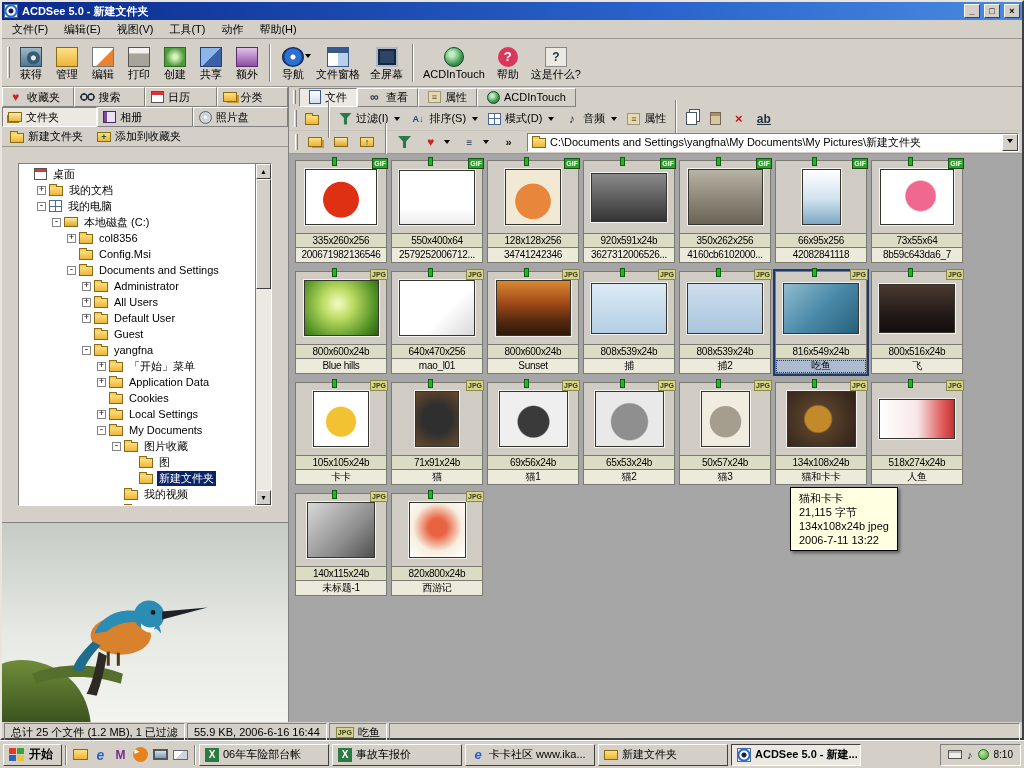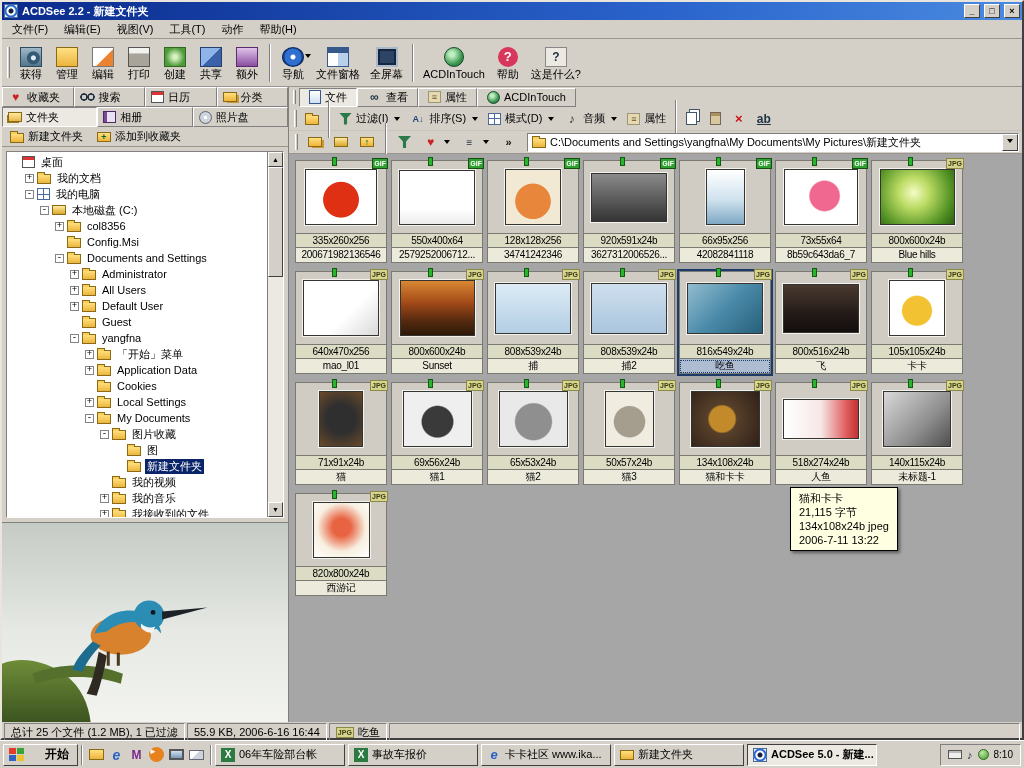--- a/index.html
+++ b/index.html
@@ -77,21 +77,21 @@
 .i-delete{color:#c11;font-size:13px}
 .i-rename{color:#234;font-size:12px;text-decoration:underline}
 .i-addr1{width:14px;height:10px;background:linear-gradient(#ffdf7e,#edb53c);border:1px solid #8a6a14;box-shadow:3px 2px 0 -1px #c89838}
 .i-addr2{width:14px;height:10px;background:linear-gradient(#ffe9a0,#d8a82c);border:1px solid #8a6a14}
 .i-addrup{width:14px;height:10px;background:linear-gradient(#ffdf7e,#edb53c);border:1px solid #8a6a14;color:#052;font-size:9px;line-height:9px;text-align:center}
 .i-addrheart{color:#c22;font-size:12px}
 .i-addrview{color:#234;font-size:10px}
 .i-addrmore{color:#111;font-size:11px}
 
 
-.tree-wrap{flex:1;display:flex;border:1px solid;border-color:#808080 #fff #fff #808080;background:#fff;overflow:hidden;margin:4px}
+.tree-wrap{flex:1;display:flex;border:1px solid;border-color:#808080 #fff #fff #808080;background:#fff;overflow:hidden;margin:16px}
 .tree{flex:1;overflow:hidden;padding-top:2px}
 .tree-row{display:flex;align-items:center;height:16px;white-space:nowrap;overflow:hidden}
 .exp{width:9px;height:9px;border:1px solid #848484;background:#fff;font-size:9px;line-height:7px;text-align:center;margin-right:3px;flex:none;font-family:"Liberation Mono",monospace}
 .exp.none{visibility:hidden}
 .ticon{margin-right:4px}
 .tlabel{padding:0 2px}
 .tlabel.sel{background:#0a246a;color:#fff}
 .vscroll{width:16px;flex:none;background:#ece9e2;border-left:1px solid #808080;display:flex;flex-direction:column}
 .sarrow{height:15px;background:#d4d0c8;border:1px solid;border-color:#fff #404040 #404040 #fff;display:flex;align-items:center;justify-content:center;font-size:7px;flex:none}
 .sthumb{height:110px;background:#d4d0c8;border:1px solid;border-color:#fff #404040 #404040 #fff;flex:none}
@@ -131,21 +131,21 @@
 .tooltip{position:absolute;left:790px;top:487px;background:#ffffe1;border:1px solid #000;box-shadow:2px 2px 3px rgba(0,0,0,.45);padding:3px 8px;font-size:11px;line-height:14px;z-index:50;white-space:nowrap}
 
 
 .statusbar{height:16px;flex:none;display:flex;gap:2px;padding:1px 2px;background:#d4d0c8}
 .sbp{border:1px solid;border-color:#808080 #fff #fff #808080;padding:8px 6px;display:flex;align-items:center;gap:4px;white-space:nowrap;font-size:11px;overflow:hidden}
 .sbp.fill{flex:1}
 .sb-badge{font-size:7px;font-weight:bold;background:#d6d38e;color:#3a3a10;border:1px solid #8a8a46;padding:0 1px;line-height:9px}
 
 
 .taskbar{position:absolute;left:0;right:0;bottom:0;height:28px;background:#d4d0c8;border-top:1px solid #fff;display:flex;align-items:center;padding:2px 3px;gap:3px}
-.start{height:22px;display:flex;align-items:center;gap:20px;padding:0 8px 0 5px;border:1px solid;border-color:#fff #404040 #404040 #fff;font-weight:bold;font-size:12px;flex:none}
+.start{height:22px;display:flex;align-items:center;gap:4px;padding:0 8px 0 5px;border:1px solid;border-color:#fff #404040 #404040 #fff;font-weight:bold;font-size:12px;flex:none}
 .flag{width:16px;height:14px;flex:none;background:linear-gradient(#e23b29,#e23b29) 0 0/7px 6px no-repeat,linear-gradient(#3aa33a,#3aa33a) 8px 0/7px 6px no-repeat,linear-gradient(#2f62c4,#2f62c4) 0 7px/7px 6px no-repeat,linear-gradient(#efc32f,#efc32f) 8px 7px/7px 6px no-repeat}
 .tsep{width:2px;height:20px;border-left:1px solid #808080;border-right:1px solid #fff;flex:none}
 .quick{display:flex;align-items:center;gap:3px;flex:none;padding:0 2px}
 .ql{width:17px;height:17px;display:flex;align-items:center;justify-content:center;font-weight:bold;flex:none}
 .i-ql-folder{width:15px;height:11px;background:linear-gradient(#ffdf7e,#edb53c);border:1px solid #8a6a14}
 .i-ql-ie{color:#2a62c4;font-size:14px;font-style:italic}
 .i-ql-msn{color:#7a2a8a;font-size:12px}
 .i-ql-media{border-radius:50%;background:#e8821e;color:#fff;font-size:8px;width:15px;height:15px}
 .i-ql-desktop{width:15px;height:11px;background:linear-gradient(#cfe0ef,#7a9ab8);border:2px solid #555}
 .i-ql-mail{width:15px;height:10px;background:linear-gradient(135deg,#fff 45%,#cfd4dc 46%);border:1px solid #667}
@@ -163,21 +163,21 @@
 .i-tray-volume{color:#234;font-size:11px}
 .i-tray-antivirus{width:11px;height:11px;border-radius:50%;background:radial-gradient(circle at 35% 30%,#bfe9a8,#3f9a2a);border:1px solid #2a6a18}
 .clock{font-size:10px}
 </style>
 </head>
 <body>
 
 <div class="window">
   <div class="titlebar">
     <span class="appico"></span>
-    <span>ACDSee 2.2 - 新建文件夹</span>
+    <span>ACDSee 5.0 - 新建文件夹</span>
     <span class="spacer"></span>
     <span class="wctrl">_</span>
     <span class="wctrl">□</span>
     <span class="wctrl">×</span>
   </div>
 
   <div class="menubar">
       <span class="menu-item">文件(F)</span>
       <span class="menu-item">编辑(E)</span>
       <span class="menu-item">视图(V)</span>
@@ -575,20 +575,29 @@
             <div class="fname">34741242346</div>
           </div>
           <div class="thumb">
             <div class="tframe">
               <div class="timg" style="width: 76px; height: 49px; background: linear-gradient(rgb(138, 138, 138) 0%, rgb(90, 90, 90) 55%, rgb(52, 52, 52) 100%);"></div>
               <span class="badge gif">GIF</span>
               <span class="mediatag"></span>
             </div>
             <div class="dims">920x591x24b</div>
             <div class="fname">3627312006526...</div>
+          </div>
+          <div class="thumb">
+            <div class="tframe">
+              <div class="timg" style="width: 75px; height: 56px; background: linear-gradient(rgb(182, 178, 164) 0%, rgb(140, 134, 120) 55%, rgb(107, 100, 86) 100%);"></div>
+              <span class="badge gif">GIF</span>
+              <span class="mediatag"></span>
+            </div>
+            <div class="dims">350x262x256</div>
+            <div class="fname">4160cb6102000...</div>
           </div>
           <div class="thumb">
             <div class="tframe">
               <div class="timg" style="width: 39px; height: 56px; background: linear-gradient(rgb(255, 255, 255) 0%, rgb(207, 226, 238) 55%, rgb(127, 168, 196) 100%);"></div>
               <span class="badge gif">GIF</span>
               <span class="mediatag"></span>
             </div>
             <div class="dims">66x95x256</div>
             <div class="fname">42082841118</div>
           </div>

